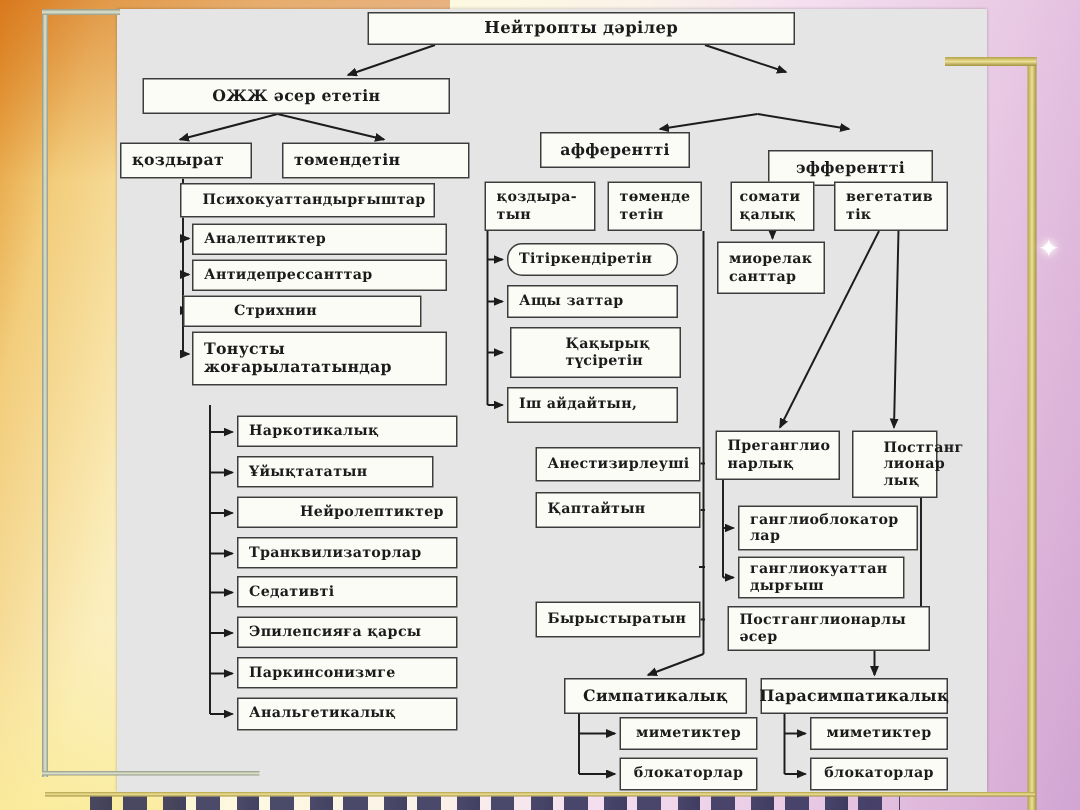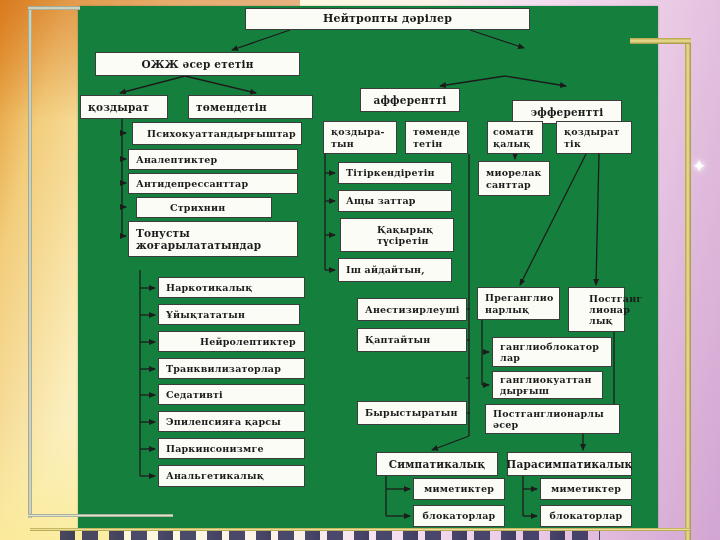--- a/index.html
+++ b/index.html
@@ -12,21 +12,21 @@
     background:linear-gradient(to bottom,rgba(205,90,10,.45),rgba(255,240,200,0));pointer-events:none;}
   .glowBL{position:absolute;left:0;top:420px;width:120px;height:120px;
     background:linear-gradient(to top,rgba(250,235,150,.8),rgba(255,255,255,0));pointer-events:none;}
   .frame{position:absolute;z-index:3;}
   .silver{background:linear-gradient(to right,#8f9683,#dfe4cf,#969c87);}
   .silverH{background:linear-gradient(to bottom,#8f9683,#dfe4cf,#969c87);}
   .gold{background:linear-gradient(to right,#b3a248,#ece094,#a29140);}
   .goldH{background:linear-gradient(to bottom,#b3a248,#ece094,#a29140);}
   .slide{
     position:absolute;left:78px;top:6px;width:580px;height:522px;z-index:2;
-    background:#15803d;box-shadow:0 0 2px rgba(0,0,0,.25);
+    background:#e5e5e5;box-shadow:0 0 2px rgba(0,0,0,.25);
   }
   .wires{position:absolute;left:0;top:0;z-index:1;}
   .box{
     position:absolute;z-index:2;box-sizing:border-box;
     border:1px solid #3c3c3c;background:#fcfcf7;color:#1b1b1b;
     font-weight:bold;font-size:9.5px;line-height:1.18;
     display:flex;align-items:center;padding:1px 4px 1px 7px;
     letter-spacing:.2px;
   }
   .ctr{justify-content:center;text-align:center;padding-left:4px;}
@@ -128,51 +128,51 @@
       <line x1="445" y1="510" x2="459" y2="510" marker-end="url(#ah)"></line>
     </g>
   </svg>
 
   <div class="box ctr title" style="left:167px;top:2px;width:285px;height:22px;">Нейтропты дәрілер</div>
   <div class="box ctr hdr" style="left:17px;top:46px;width:205px;height:24px;">ОЖЖ әсер ететін</div>
 
   <div class="box hdr" style="left:2px;top:89px;width:88px;height:24px;">қоздырат</div>
   <div class="box hdr" style="left:110px;top:89px;width:125px;height:24px;">төмендетін</div>
 
-  <div class="box" style="left:54px;top:116px;width:170px;height:23px;padding-left:14px;">Психокуаттандырғыштар</div>
+  <div class="box" style="left:42px;top:116px;width:170px;height:23px;padding-left:14px;">Психокуаттандырғыштар</div>
   <div class="box" style="left:50px;top:143px;width:170px;height:21px;">Аналептиктер</div>
   <div class="box" style="left:50px;top:167px;width:170px;height:21px;">Антидепрессанттар</div>
-  <div class="box" style="left:58px;top:191px;width:136px;height:21px;padding-left:33px;">Стрихнин</div>
+  <div class="box" style="left:44px;top:191px;width:159px;height:21px;padding-left:33px;">Стрихнин</div>
   <div class="box" style="left:50px;top:215px;width:170px;height:36px;font-size:10.5px;">Тонусты жоғарылататындар</div>
 
   <div class="box" style="left:80px;top:271px;width:147px;height:21px;">Наркотикалық</div>
-  <div class="box" style="left:80px;top:298px;width:142px;height:21px;">Ұйықтататын</div>
+  <div class="box" style="left:80px;top:298px;width:131px;height:21px;">Ұйықтататын</div>
   <div class="box" style="left:80px;top:325px;width:147px;height:21px;padding-left:41px;">Нейролептиктер</div>
   <div class="box" style="left:80px;top:352px;width:147px;height:21px;">Транквилизаторлар</div>
   <div class="box" style="left:80px;top:378px;width:147px;height:21px;">Седативті</div>
   <div class="box" style="left:80px;top:405px;width:147px;height:21px;">Эпилепсияға қарсы</div>
   <div class="box" style="left:80px;top:432px;width:147px;height:21px;">Паркинсонизмге</div>
   <div class="box" style="left:80px;top:459px;width:147px;height:22px;">Анальгетикалық</div>
 
   <div class="box ctr hdr" style="left:282px;top:82px;width:100px;height:24px;">афферентті</div>
   <div class="box" style="left:245px;top:115px;width:74px;height:33px;">қоздыра- тын</div>
   <div class="box" style="left:327px;top:115px;width:63px;height:33px;">төменде тетін</div>
 
-  <div class="box" style="left:260px;top:156px;width:114px;height:22px;">Тітіркендіретін</div>
+  <div class="box" style="left:260px;top:156px;width:114px;height:22px;border-radius:10px;">Тітіркендіретін</div>
   <div class="box" style="left:260px;top:184px;width:114px;height:22px;">Ащы заттар</div>
   <div class="box" style="left:262px;top:212px;width:114px;height:34px;padding-left:36px;">Қақырық түсіретін</div>
   <div class="box" style="left:260px;top:252px;width:114px;height:24px;">Іш айдайтын,</div>
 
   <div class="box" style="left:279px;top:292px;width:110px;height:23px;">Анестизирлеуші</div>
   <div class="box" style="left:279px;top:322px;width:110px;height:24px;">Қаптайтын</div>
   <div class="box" style="left:279px;top:395px;width:110px;height:24px;">Бырыстыратын</div>
 
   <div class="box ctr hdr" style="left:434px;top:94px;width:110px;height:24px;">эфферентті</div>
   <div class="box" style="left:409px;top:115px;width:56px;height:33px;padding-left:5px;">сомати қалық</div>
-  <div class="box" style="left:478px;top:115px;width:76px;height:33px;">қоздырат тік</div>
+  <div class="box" style="left:478px;top:115px;width:76px;height:33px;">вегетатив тік</div>
   <div class="box" style="left:400px;top:155px;width:72px;height:35px;">миорелак санттар</div>
 
   <div class="box" style="left:399px;top:281px;width:83px;height:33px;">Преганглио нарлық</div>
   <div class="box" style="left:490px;top:281px;width:57px;height:45px;padding-left:20px;">Постганг лионар лық</div>
   <div class="box" style="left:414px;top:331px;width:120px;height:30px;">ганглиоблокатор лар</div>
   <div class="box" style="left:414px;top:365px;width:111px;height:28px;">ганглиокуаттан дырғыш</div>
   <div class="box" style="left:407px;top:398px;width:135px;height:30px;padding-right:24px;">Постганглионарлы әсер</div>
 
   <div class="box ctr hdr" style="left:298px;top:446px;width:122px;height:24px;">Симпатикалық</div>
   <div class="box ctr hdr" style="left:429px;top:446px;width:125px;height:24px;">Парасимпатикалық</div>

